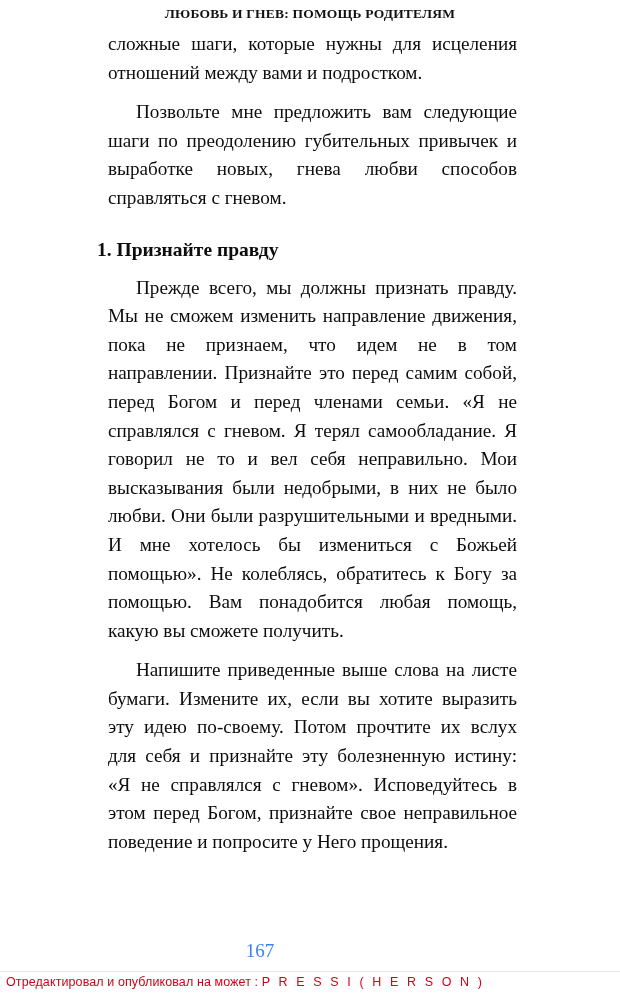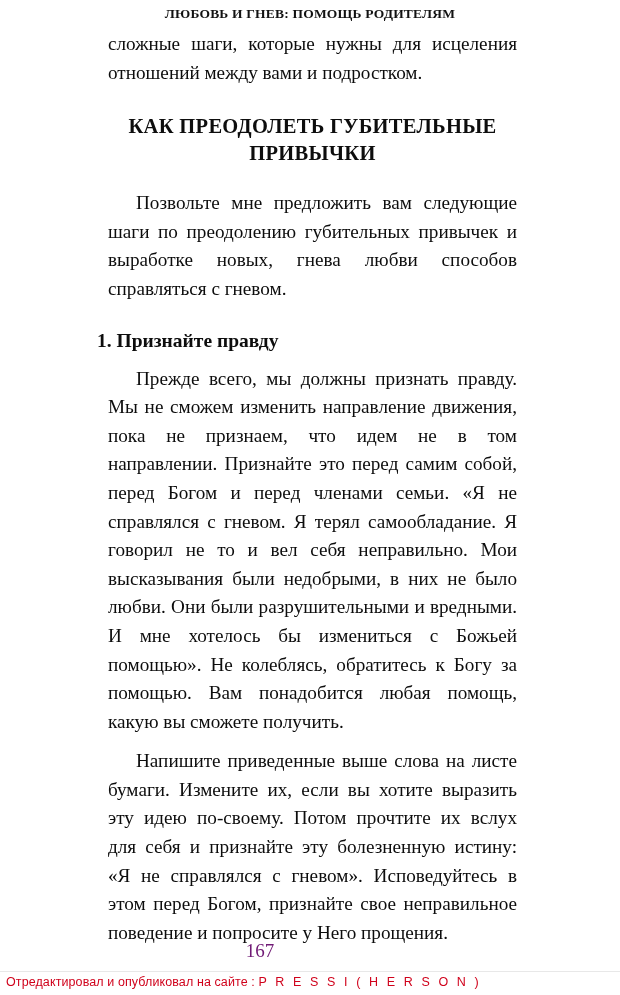--- a/index.html
+++ b/index.html
@@ -76,21 +76,21 @@
   em.ital {
     font-style: italic;
   }
   .folio {
     position: absolute;
     left: 0;
     top: 940px;
     width: 520px;
     text-align: center;
     font-size: 19px;
-    color: #701a75;
+    color: #3b82f6;
   }
   .footer-bar {
     position: absolute;
     left: 0;
     top: 971px;
     width: 620px;
     height: 24px;
     background: #ffffff;
     border-top: 1px solid #e8e8e8;
   }
@@ -118,33 +118,32 @@
 
 <div class="page">
 
   <div class="running-head">ЛЮБОВЬ И ГНЕВ: ПОМОЩЬ РОДИТЕЛЯМ</div>
 
   <div class="content">
 
     <p class="noindent block">сложные шаги, которые нужны для исцеления отношений между вами и подростком.</p>
 
 
-    <p class="sect-title">КАК ПРЕОДОЛЕТЬ ГУБИТЕЛЬНЫЕ ПРИВЫЧКИ</p>
 
     <p class="indent">Позвольте мне предложить вам следующие шаги по преодолению губительных привычек и выработке новых, гнева любви способов справляться с гневом.</p>
 
     <p class="sub-title">1. Признайте правду</p>
 
     <p class="indent">Прежде всего, мы должны признать правду. Мы не сможем изменить направление движения, пока не признаем, что идем не в том направлении. Признайте это перед самим собой, перед Богом и перед членами семьи. «Я не справлялся с гневом. Я терял самообладание. Я говорил не то и вел себя неправильно. Мои высказывания были недобрыми, в них не было любви. Они были разрушительными и вредными. И мне хотелось бы измениться с Божьей помощью». Не колеблясь, обратитесь к Богу за помощью. Вам понадобится любая помощь, какую вы сможете получить.</p>
 
     <p class="indent">Напишите приведенные выше слова на листе бумаги. Измените их, если вы хотите выразить эту идею по-своему. Потом прочтите их вслух для себя и признайте эту болезненную истину: «Я не справлялся с гневом». Исповедуйтесь в этом перед Богом, признайте свое неправильное поведение и попросите у Него прощения.</p>
 
   </div>
 
   <div class="folio">167</div>
 
   <div class="footer-bar"></div>
   <div class="footer-text">
-    <span>Отредактировал и опубликовал на сайте :</span>
+    <span>Отредактировал и опубликовал на может :</span>
     <span class="footer-brand">P R E S S I ( H E R S O N )</span>
   </div>
 
 </div>
 
 </body></html>

